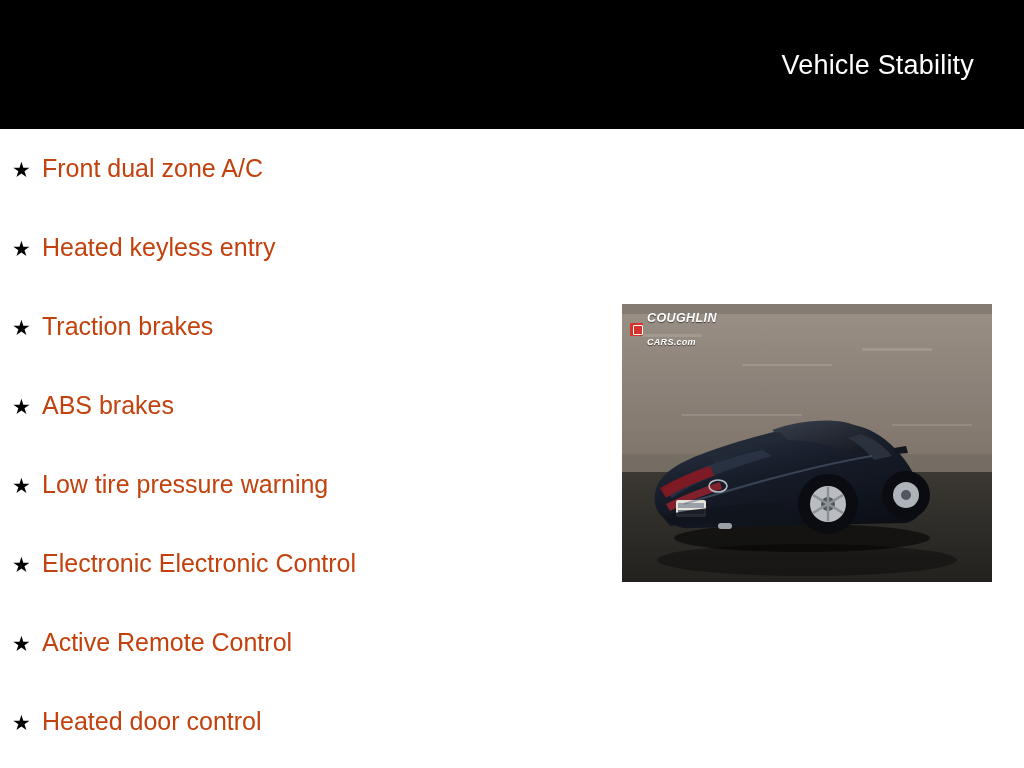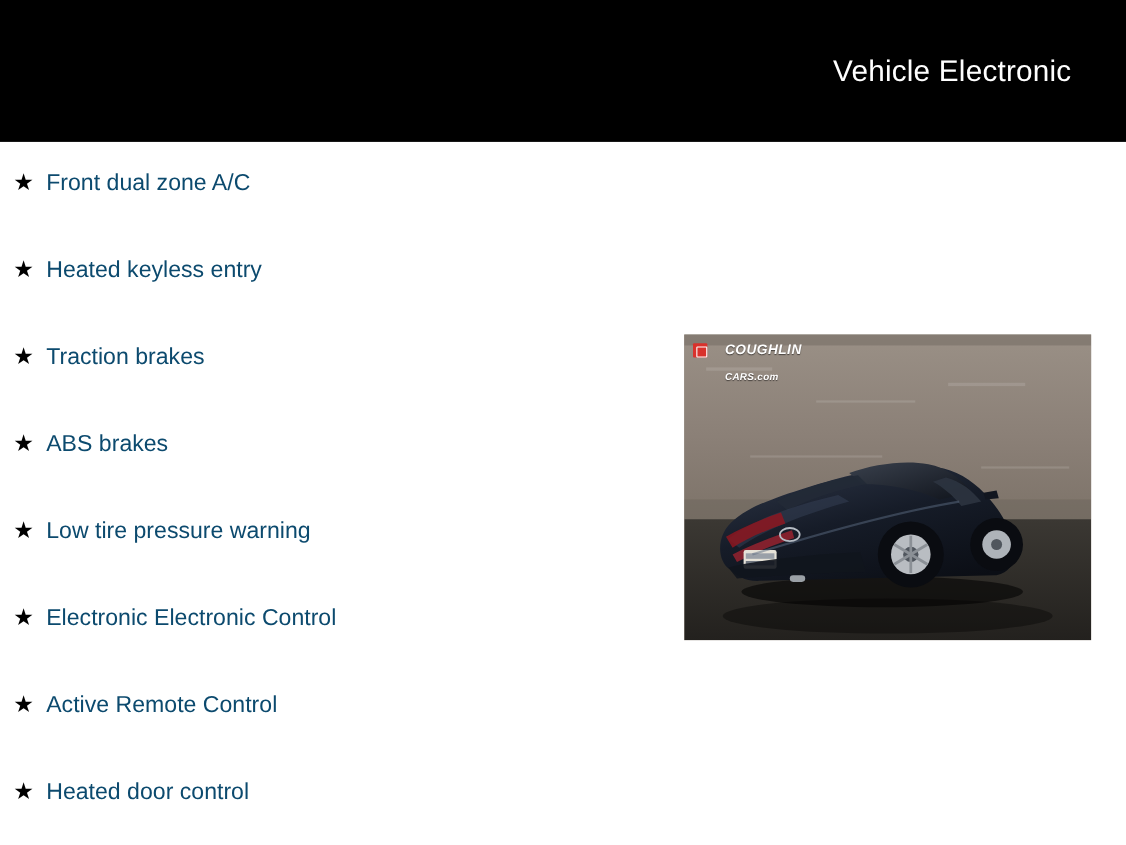--- a/index.html
+++ b/index.html
@@ -52,44 +52,44 @@
   .bullet-star {
     display: inline-block;
     width: 30px;
     font-size: 21px;
     color: #000000;
     line-height: 1;
     text-align: left;
     flex: 0 0 30px;
   }
   .highlight-label {
-    font-size: 21px;
-    color: #0c4a6e;
+    font-size: 25px;
+    color: #c2410c;
     font-weight: 400;
     line-height: 1.1;
     white-space: nowrap;
   }
   
   .photo-frame {
     position: absolute;
     left: 622px;
     top: 304px;
     width: 370px;
     height: 278px;
     overflow: hidden;
     background: #8a8278;
   }
   .photo-svg { display: block; width: 370px; height: 278px; }
   .watermark {
     position: absolute;
     left: 8px;
     top: 8px;
     display: flex;
-    align-items: flex-start;
-    gap: 16px;
+    align-items: center;
+    gap: 4px;
     pointer-events: none;
   }
   .wm-badge {
     width: 13px; height: 13px;
     background: #d9322c;
     border-radius: 1px;
     position: relative;
   }
   .wm-badge::after {
     content: "";
@@ -119,21 +119,21 @@
     margin-top: 13px;
     text-shadow: 0 1px 1px rgba(0,0,0,.55);
   }
 </style>
 </head>
 <body>
 
 <div id="page">
 
   <div class="header">
-    <div class="header-title">Vehicle Electronic</div>
+    <div class="header-title">Vehicle Stability</div>
   </div>
 
   <ul class="highlights">
     <li class="highlight-item">
       <span class="bullet-star">★</span>
       <span class="highlight-label">Front dual zone A/C</span>
     </li>
     <li class="highlight-item">
       <span class="bullet-star">★</span>
       <span class="highlight-label">Heated keyless entry</span>

